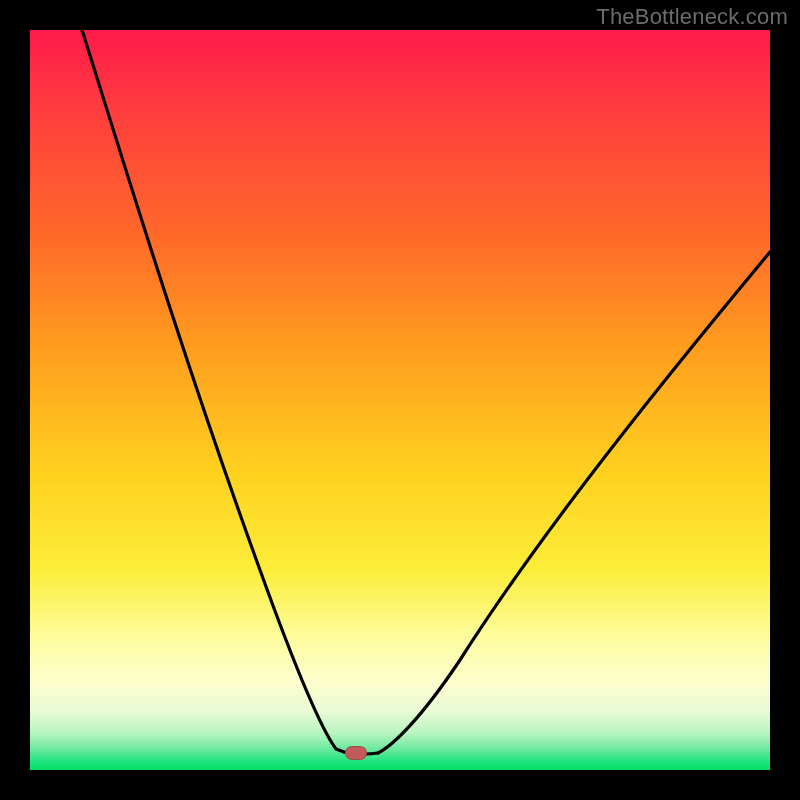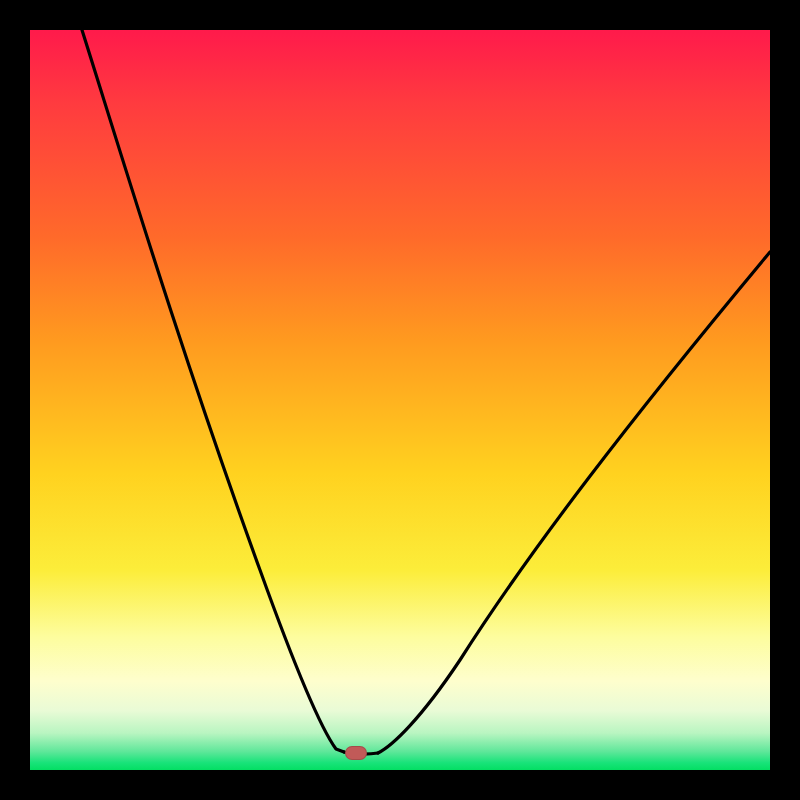--- a/index.html
+++ b/index.html
@@ -73,20 +73,21 @@
     height: 14px;
     border-radius: 7px;
     background: #c15a58;
     box-shadow: 0 0 0 1px rgba(0,0,0,0.15) inset;
   }
 </style>
 </head>
 <body>
 
 <div class="frame">
+  <div class="watermark">TheBottleneck.com</div>
 
   <div class="plot">
     <svg class="curves" viewBox="0 0 740 740" preserveAspectRatio="none">
       <path d="M 52 0
                C 90 120, 150 320, 230 540
                C 266 640, 292 700, 306 719
                L 314 722"></path>
       <path d="M 314 722
                C 320 724, 336 725, 348 723"></path>
       <path d="M 348 723

